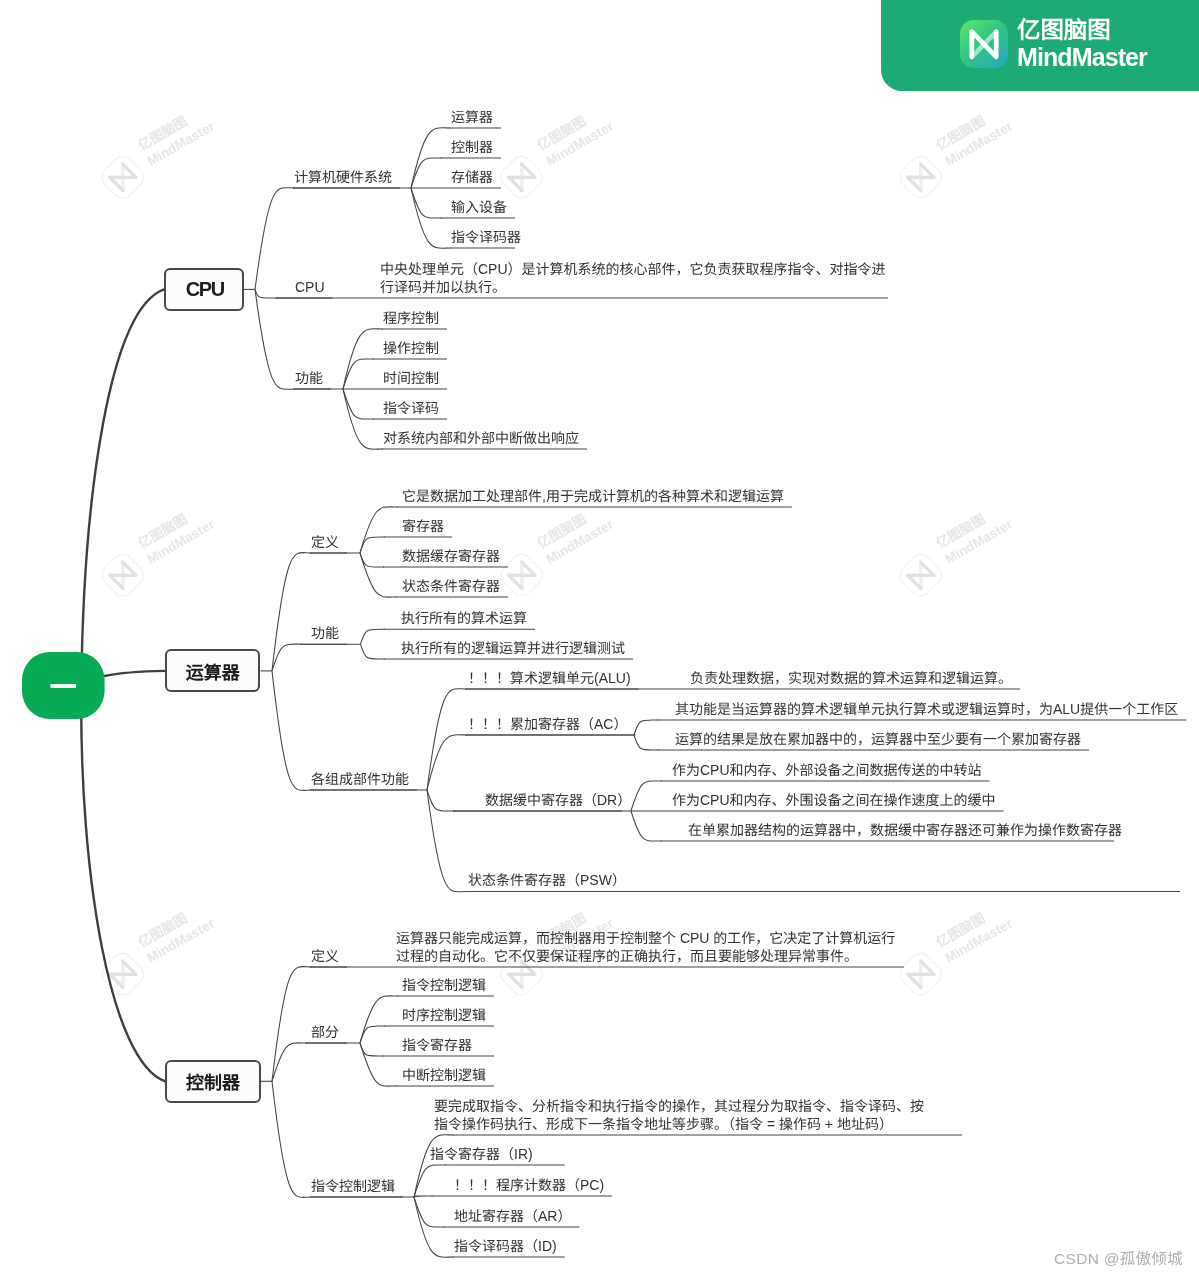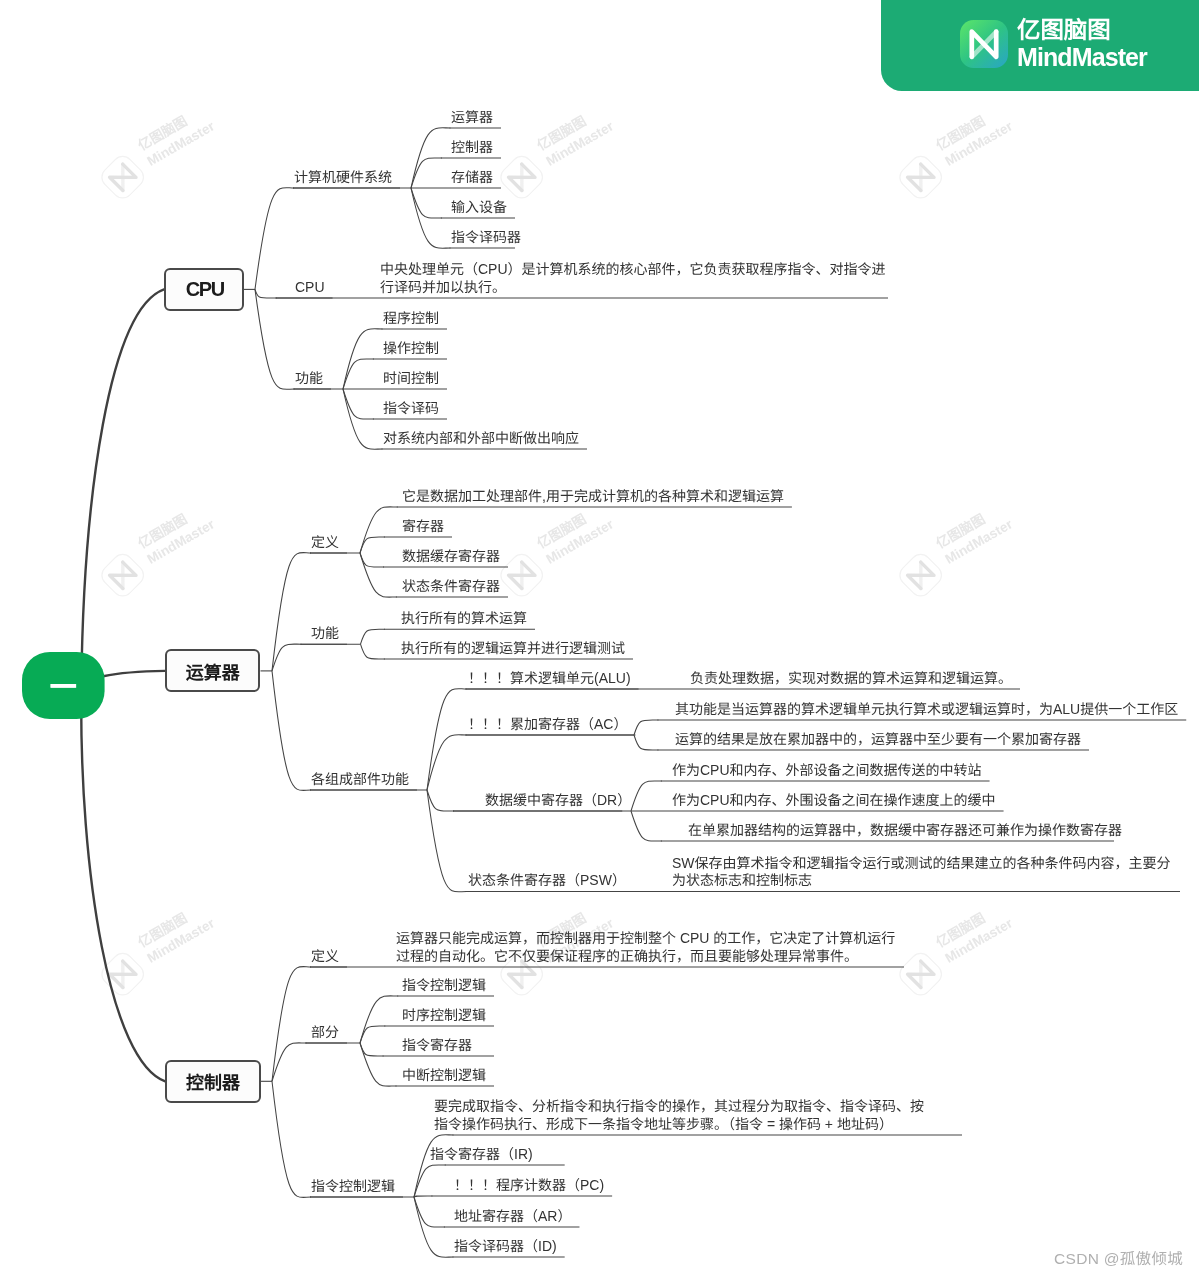--- a/index.html
+++ b/index.html
@@ -262,21 +262,20 @@
       <div class="tnode" style="left: 468px; top: 669.5px;">！！！算术逻辑单元(ALU)</div>
       <div class="tnode" style="left: 690px; top: 669.5px;">负责处理数据，实现对数据的算术运算和逻辑运算。</div>
       <div class="tnode" style="left: 468px; top: 715.5px;">！！！累加寄存器（AC）</div>
       <div class="tnode" style="left: 675px; top: 730.5px;">运算的结果是放在累加器中的，运算器中至少要有一个累加寄存器</div>
       <div class="tnode" style="left: 675px; top: 700.5px;">其功能是当运算器的算术逻辑单元执行算术或逻辑运算时，为ALU提供一个工作区</div>
       <div class="tnode" style="left: 468px; top: 791.5px; margin-left: 17px;">数据缓中寄存器（DR）</div>
       <div class="tnode" style="left: 672px; top: 761.5px;">作为CPU和内存、外部设备之间数据传送的中转站</div>
       <div class="tnode" style="left: 672px; top: 791.5px;">作为CPU和内存、外围设备之间在操作速度上的缓中</div>
       <div class="tnode" style="left: 672px; top: 821.5px; margin-left: 16px;">在单累加器结构的运算器中，数据缓中寄存器还可兼作为操作数寄存器</div>
       <div class="tnode" style="left: 468px; top: 872px;">状态条件寄存器（PSW）</div>
-      <div class="tnode" style="left: 672px; top: 854.5px; width: 500px; white-space: normal;">SW保存由算术指令和逻辑指令运行或测试的结果建立的各种条件码内容，主要分为状态标志和控制标志</div>
       <div class="boxnode" style="left: 165.2px; top: 1059.9px; width: 95.5px; height: 42.8px; font-size: 18px; letter-spacing: 0px;">控制器</div>
       <div class="tnode" style="left: 311px; top: 947.5px;">定义</div>
       <div class="tnode" style="left: 396px; top: 930px; width: 500px; white-space: normal;">运算器只能完成运算，而控制器用于控制整个 CPU 的工作，它决定了计算机运行过程的自动化。它不仅要保证程序的正确执行，而且要能够处理异常事件。</div>
       <div class="tnode" style="left: 311px; top: 1023.5px;">部分</div>
       <div class="tnode" style="left: 402px; top: 976.5px;">指令控制逻辑</div>
       <div class="tnode" style="left: 402px; top: 1006.5px;">时序控制逻辑</div>
       <div class="tnode" style="left: 402px; top: 1036.5px;">指令寄存器</div>
       <div class="tnode" style="left: 402px; top: 1066.5px;">中断控制逻辑</div>
       <div class="tnode" style="left: 311px; top: 1177.5px;">指令控制逻辑</div>
       <div class="tnode" style="left: 434px; top: 1098px; width: 500px; white-space: normal;">要完成取指令、分析指令和执行指令的操作，其过程分为取指令、指令译码、按指令操作码执行、形成下一条指令地址等步骤。（指令 = 操作码 + 地址码）</div>

